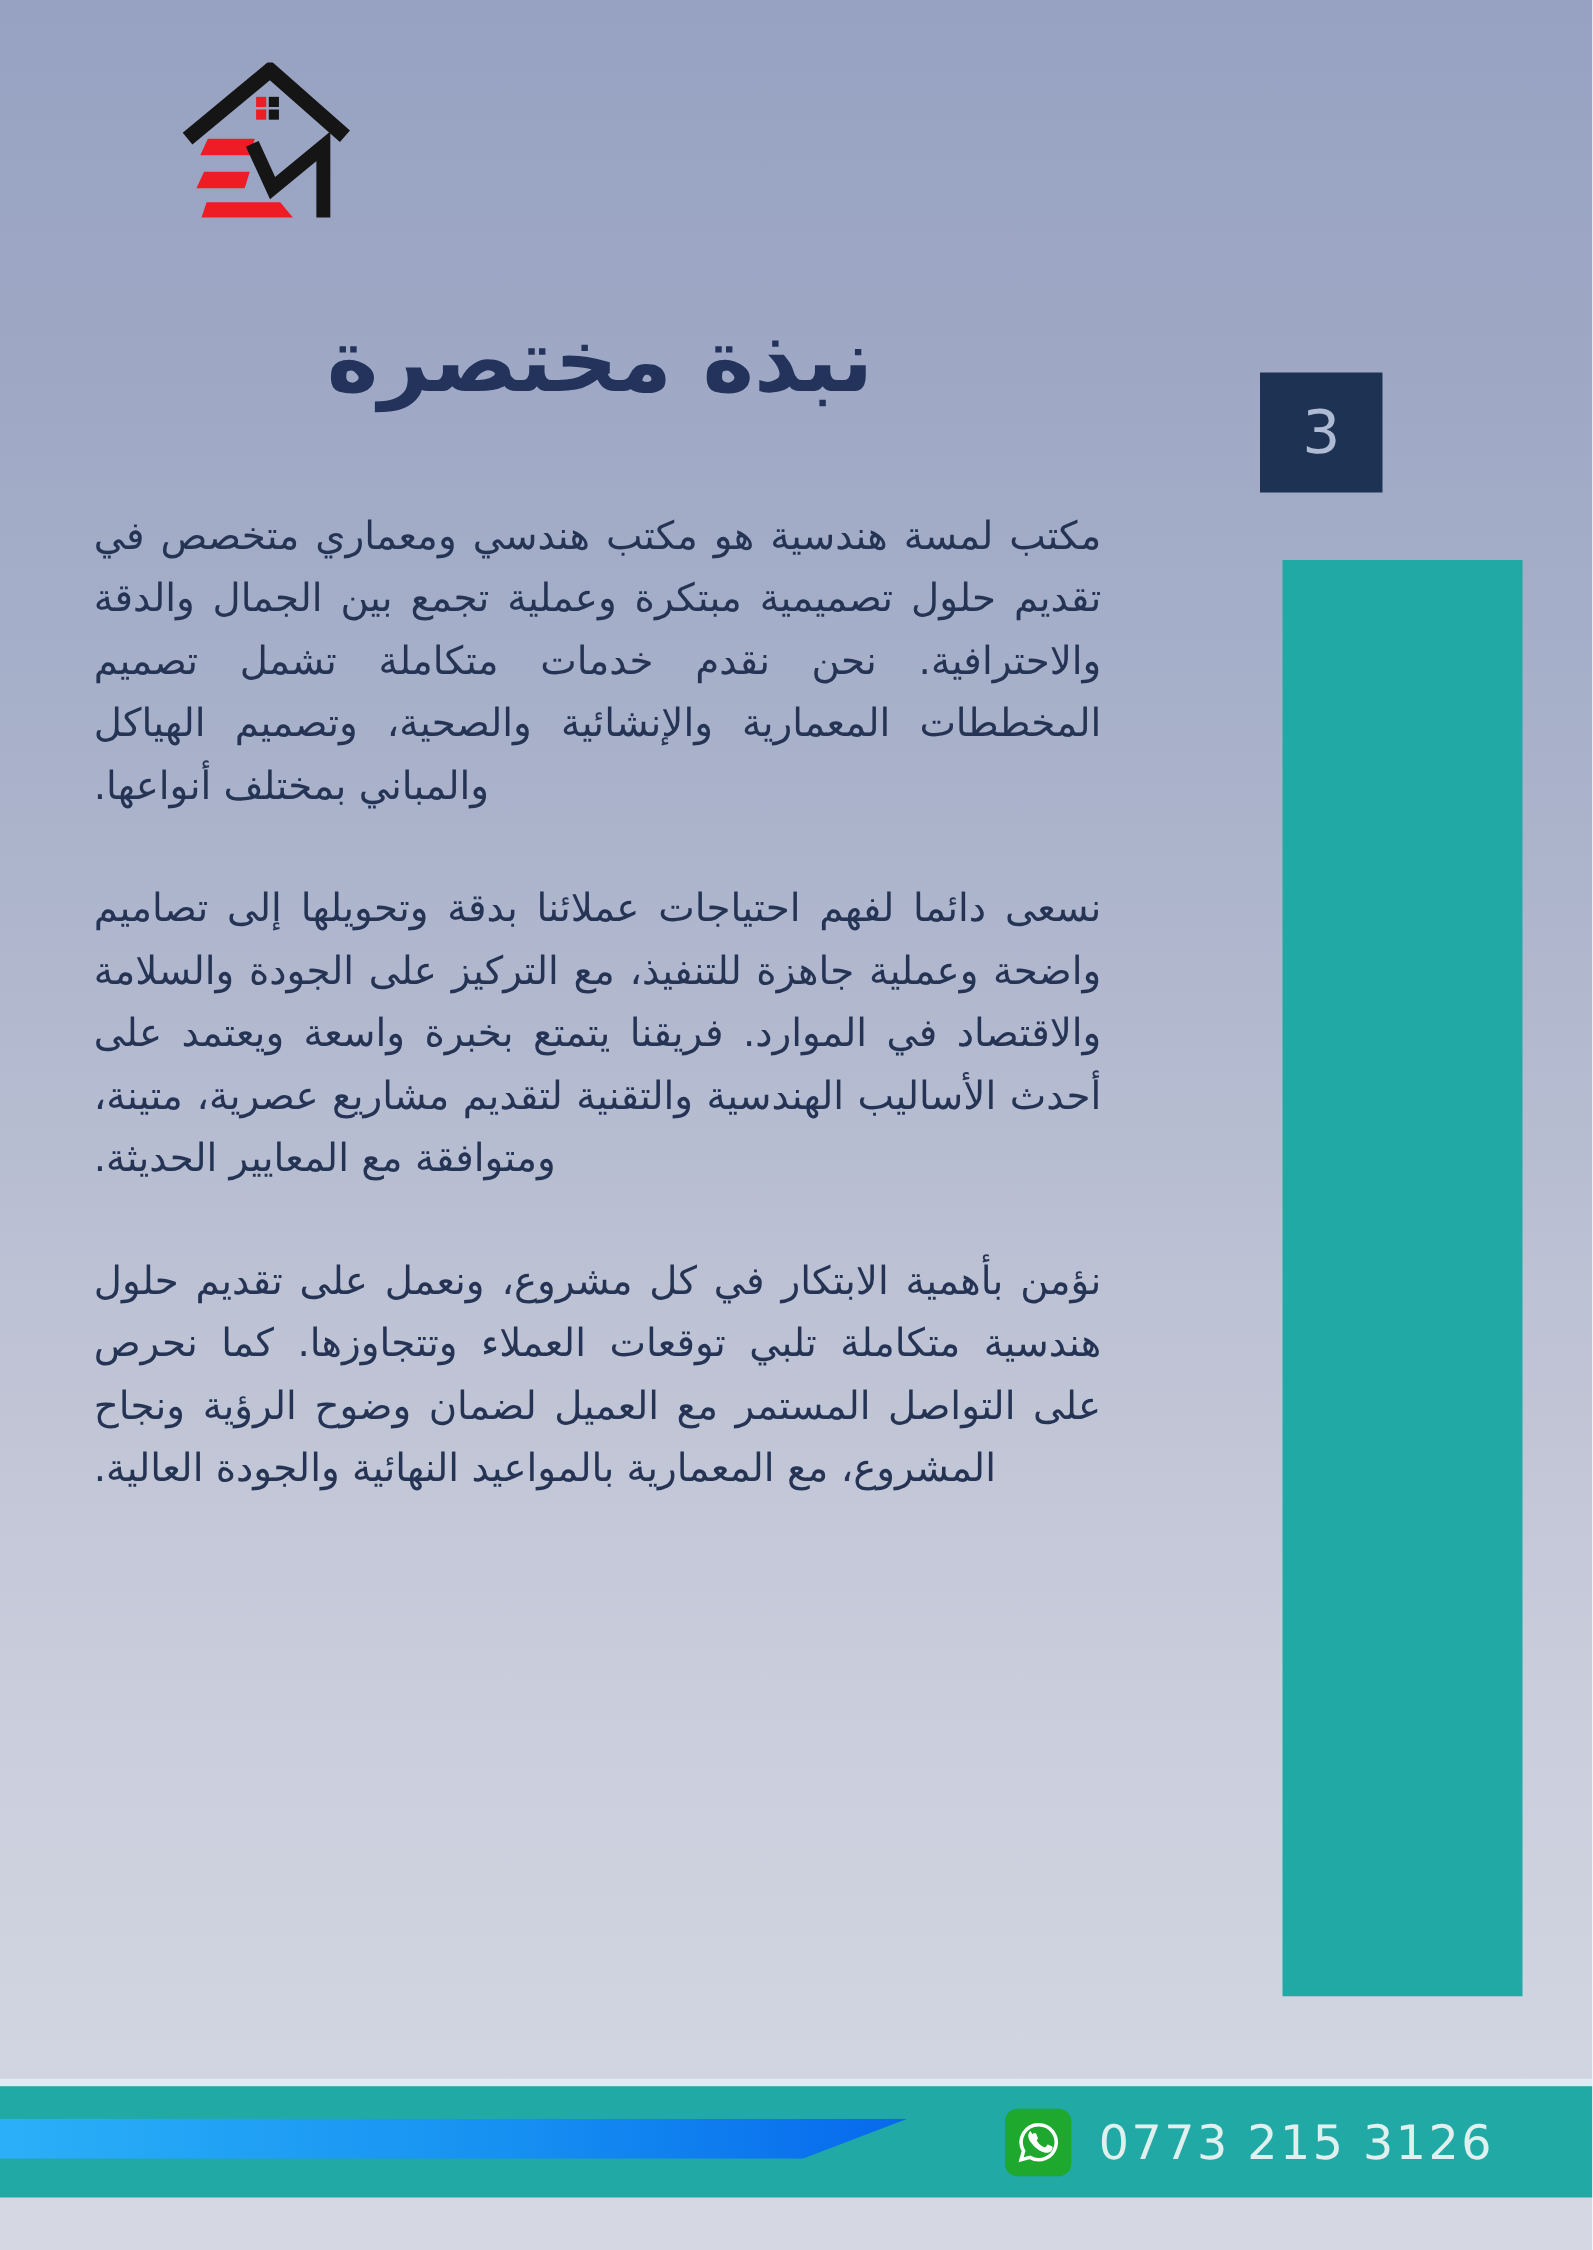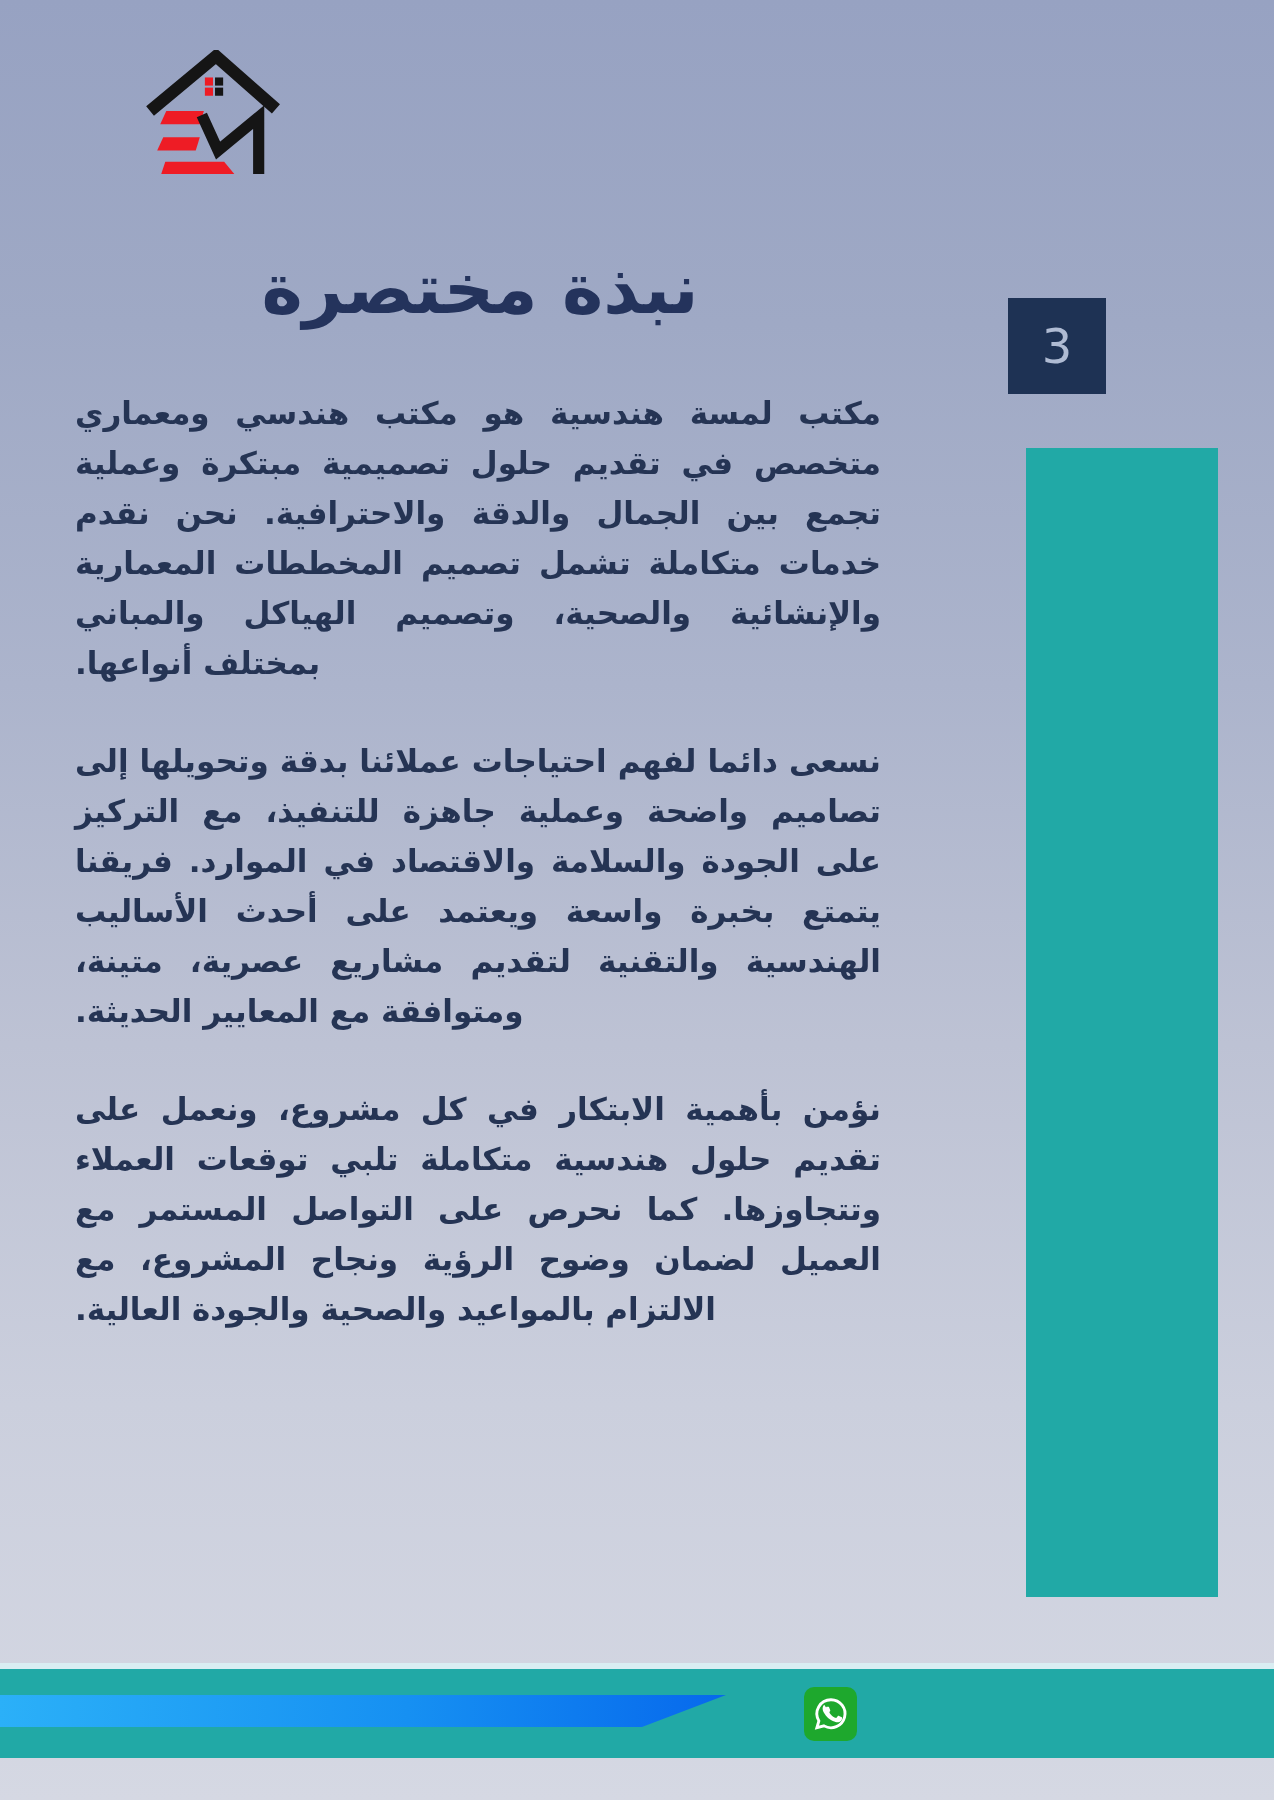--- a/index.html
+++ b/index.html
@@ -33,24 +33,23 @@
     background:#21A9A6;
   }
   
   .body-col{
     position:absolute;left:75px;top:388px;width:806px;
     direction:rtl;
     color:#253454;
     font-size:31px;line-height:50px;
   }
   .body-col p{
-    margin:0 0 48px 0;
+    margin:16px 0 48px 0;
     text-align:justify;
     text-align-last:left;
-    font-weight:bold;
   }
   .body-col p.center-last{text-align-last:center;}
   
   .footer-highlight{
     position:absolute;left:0;top:1663px;width:1274px;height:6px;
     background:#D9EDF2;
   }
   .footer-bar{
     position:absolute;left:0;top:1669px;width:1274px;height:89px;
     background:#21A9A6;
@@ -102,29 +101,30 @@
 
   <div class="page-badge">
     <span>3</span>
   </div>
 
   <div class="side-bar"></div>
 
   <div class="body-col">
     <p>مكتب لمسة هندسية هو مكتب هندسي ومعماري متخصص في تقديم حلول تصميمية مبتكرة وعملية تجمع بين الجمال والدقة والاحترافية. نحن نقدم خدمات متكاملة تشمل تصميم المخططات المعمارية والإنشائية والصحية، وتصميم الهياكل والمباني بمختلف أنواعها.</p>
     <p>نسعى دائما لفهم احتياجات عملائنا بدقة وتحويلها إلى تصاميم واضحة وعملية جاهزة للتنفيذ، مع التركيز على الجودة والسلامة والاقتصاد في الموارد. فريقنا يتمتع بخبرة واسعة ويعتمد على أحدث الأساليب الهندسية والتقنية لتقديم مشاريع عصرية، متينة، ومتوافقة مع المعايير الحديثة.</p>
-    <p>نؤمن بأهمية الابتكار في كل مشروع، ونعمل على تقديم حلول هندسية متكاملة تلبي توقعات العملاء وتتجاوزها. كما نحرص على التواصل المستمر مع العميل لضمان وضوح الرؤية ونجاح المشروع، مع الالتزام بالمواعيد والصحية والجودة العالية.</p>
+    <p>نؤمن بأهمية الابتكار في كل مشروع، ونعمل على تقديم حلول هندسية متكاملة تلبي توقعات العملاء وتتجاوزها. كما نحرص على التواصل المستمر مع العميل لضمان وضوح الرؤية ونجاح المشروع، مع المعمارية بالمواعيد النهائية والجودة العالية.</p>
   </div>
 
   <div class="footer-highlight"></div>
   <div class="footer-bar">
     <div class="footer-ribbon"></div>
     <div class="contact">
       <div class="wa-icon">
         <svg viewBox="0 0 32 32" width="40" height="40">
           <path d="M16 4.6a11.2 11.2 0 0 0-9.7 16.9L4.7 27l5.7-1.5A11.2 11.2 0 1 0 16 4.6z" fill="none" stroke="#ffffff" stroke-width="2.3"></path>
           <path d="M11.8 10.4c.3-.7.6-.7 1-.7h.8c.3 0 .6 0 .8.6.3.7 1 2.3 1 2.5.1.2.1.4 0 .6-.1.2-.2.4-.4.6-.2.2-.4.5-.2.9.2.4 1 1.6 2.1 2.6 1.5 1.3 2.7 1.7 3.1 1.9.4.2.6.1.8-.1.2-.2 1-1.1 1.2-1.5.2-.4.5-.3.8-.2.3.1 2 1 2.3 1.1.3.2.5.3.6.5.1.2.1 1-.3 2-.4 1-2 1.9-2.8 2-.7.1-1.6.1-2.6-.2-.6-.2-1.4-.5-2.4-.9-4.2-1.8-6.9-6-7.1-6.3-.2-.3-1.7-2.3-1.7-4.3s1-3 1.4-3.4z" fill="#ffffff" transform="translate(1.2 1.2) scale(0.92)"></path>
         </svg>
       </div>
+      <div class="phone">0773 215 3126</div>
     </div>
   </div>
 
 </div>
 
 </body></html>

